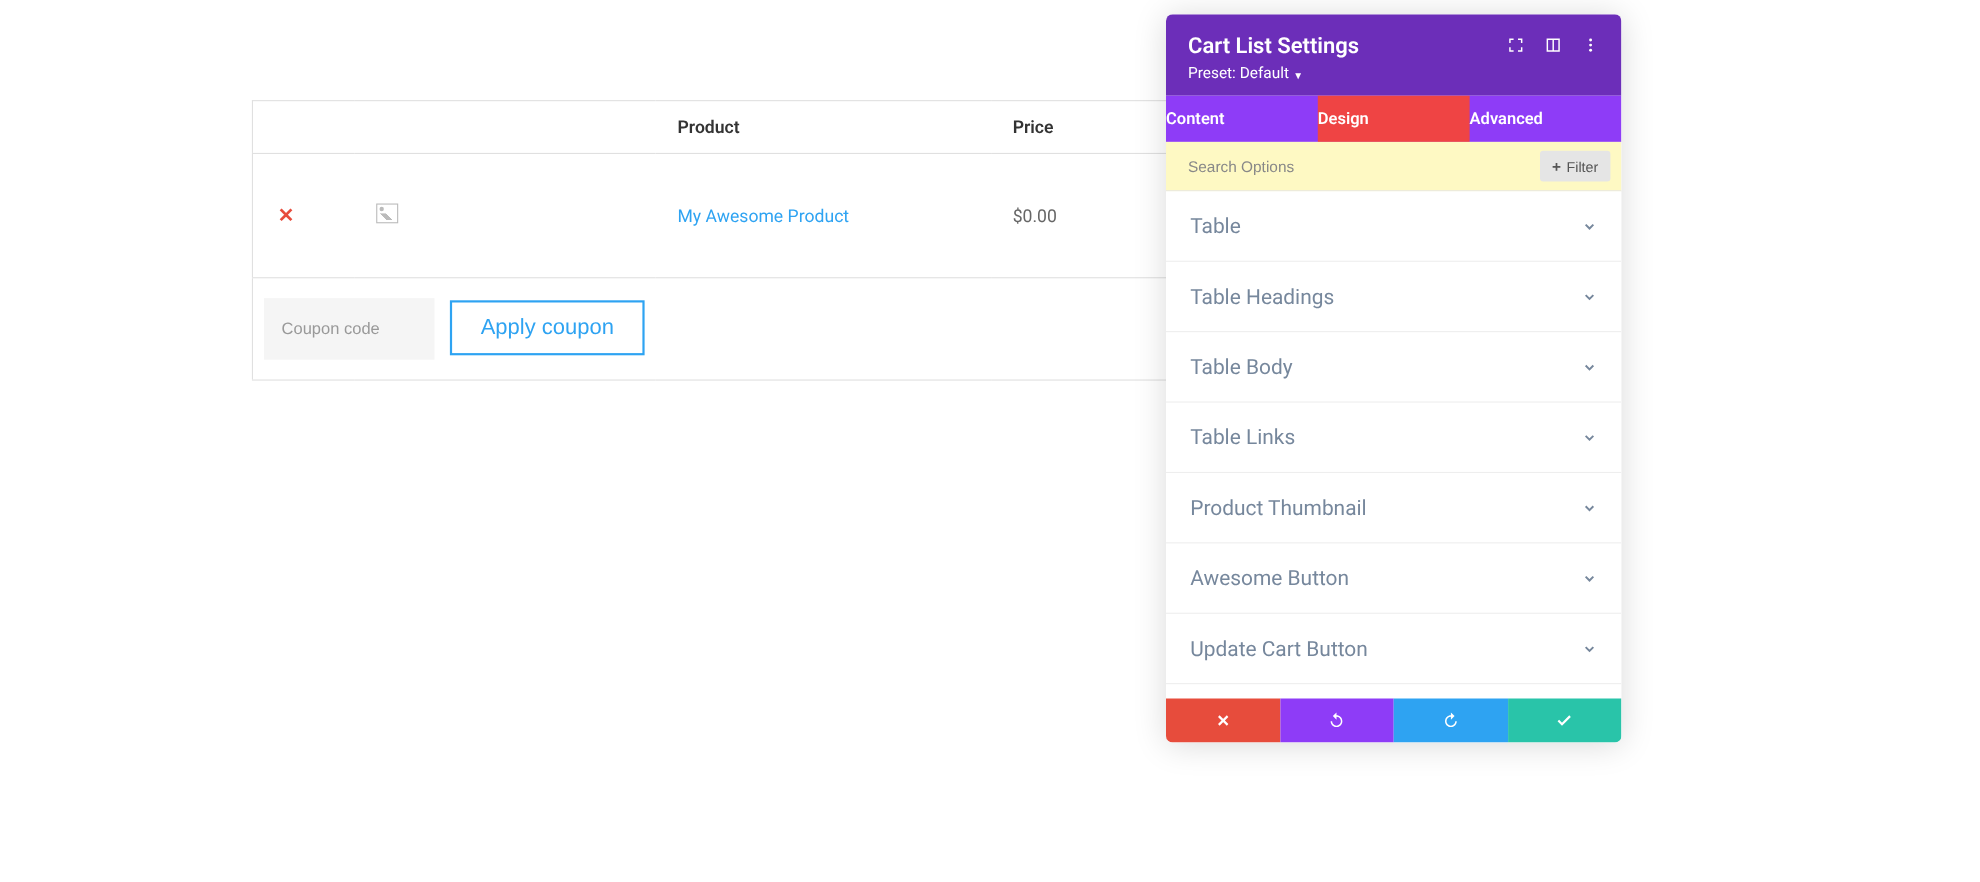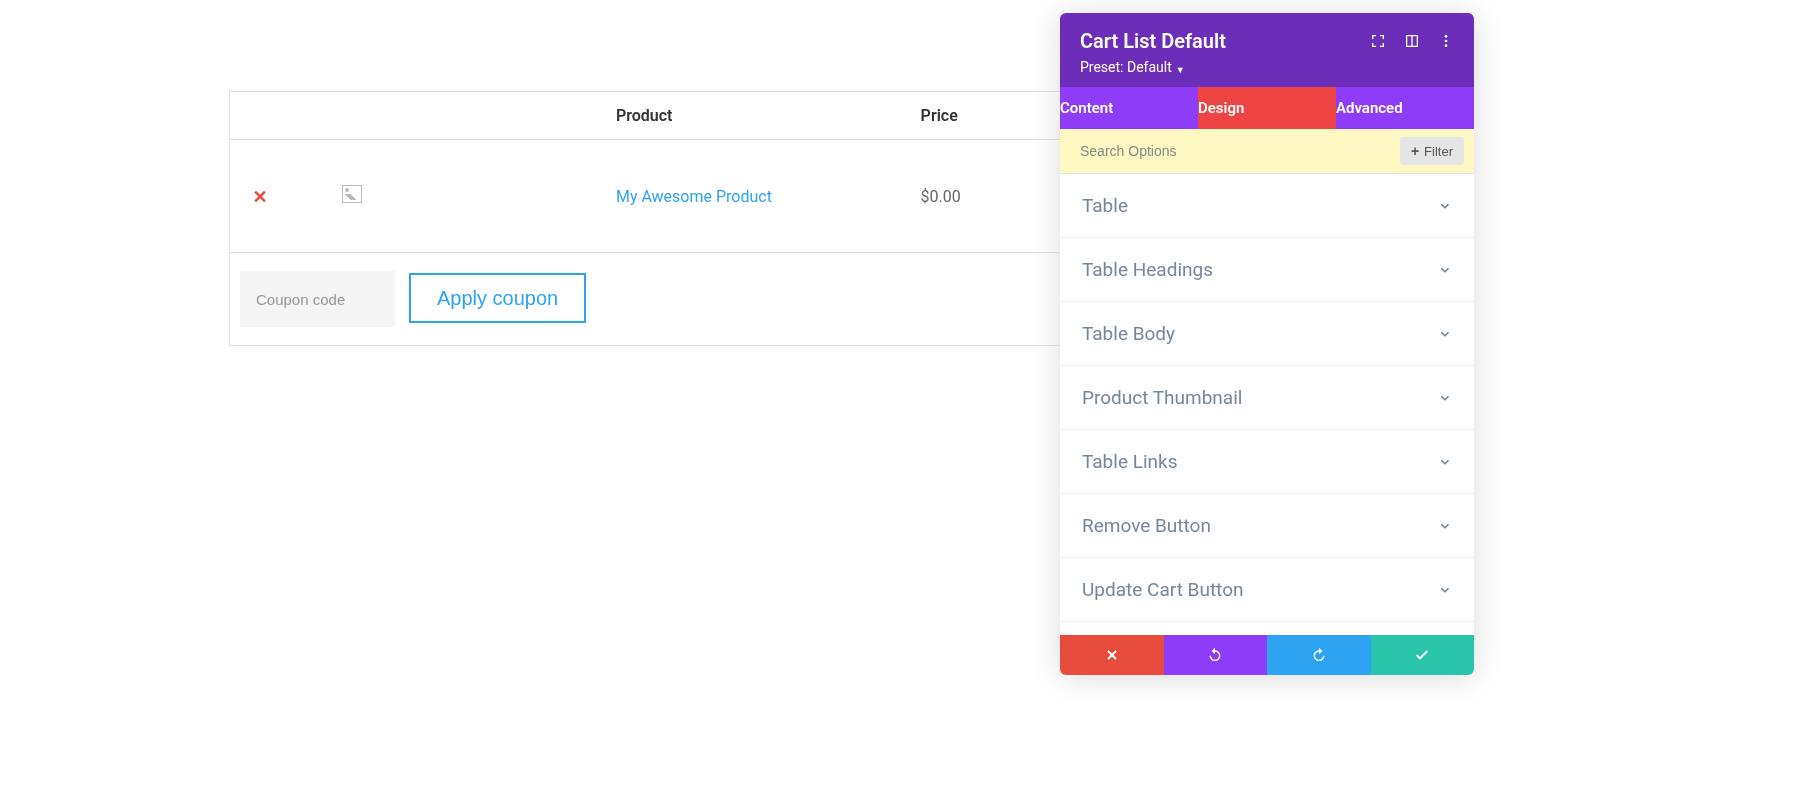--- a/index.html
+++ b/index.html
@@ -92,21 +92,21 @@
           <button class="apply-btn">Apply coupon</button>
         </td>
       </tr>
     </tbody>
   </table>
 </div>
 
 <div class="panel">
   <div class="panel-header">
     <div class="panel-title-row">
-      <div class="panel-title">Cart List Default</div>
+      <div class="panel-title">Cart List Settings</div>
       <div class="panel-icons">
         <svg class="panel-icon" viewBox="0 0 24 24">
             <path d="M3 3h6v2H5v4H3V3zm12 0h6v6h-2V5h-4V3zM3 15h2v4h4v2H3v-6zm16 0h2v6h-6v-2h4v-4z"></path>
           </svg>
         <svg class="panel-icon" viewBox="0 0 24 24">
             <path d="M3 3h18v18H3V3zm2 2v14h6V5H5zm8 0v14h6V5h-6z"></path>
           </svg>
         <svg class="panel-icon" viewBox="0 0 24 24">
             <circle cx="12" cy="5" r="2"></circle>
             <circle cx="12" cy="12" r="2"></circle>
@@ -147,33 +147,33 @@
           <polyline points="6 9 12 15 18 9"></polyline>
         </svg>
     </div>
     <div class="section-row">
       <span class="section-label">Table Body</span>
       <svg class="chevron" viewBox="0 0 24 24" fill="none" stroke="#76879c" stroke-width="3">
           <polyline points="6 9 12 15 18 9"></polyline>
         </svg>
     </div>
     <div class="section-row">
+      <span class="section-label">Table Links</span>
+      <svg class="chevron" viewBox="0 0 24 24" fill="none" stroke="#76879c" stroke-width="3">
+          <polyline points="6 9 12 15 18 9"></polyline>
+        </svg>
+    </div>
+    <div class="section-row">
       <span class="section-label">Product Thumbnail</span>
       <svg class="chevron" viewBox="0 0 24 24" fill="none" stroke="#76879c" stroke-width="3">
           <polyline points="6 9 12 15 18 9"></polyline>
         </svg>
     </div>
     <div class="section-row">
-      <span class="section-label">Table Links</span>
-      <svg class="chevron" viewBox="0 0 24 24" fill="none" stroke="#76879c" stroke-width="3">
-          <polyline points="6 9 12 15 18 9"></polyline>
-        </svg>
-    </div>
-    <div class="section-row">
-      <span class="section-label">Remove Button</span>
+      <span class="section-label">Awesome Button</span>
       <svg class="chevron" viewBox="0 0 24 24" fill="none" stroke="#76879c" stroke-width="3">
           <polyline points="6 9 12 15 18 9"></polyline>
         </svg>
     </div>
     <div class="section-row">
       <span class="section-label">Update Cart Button</span>
       <svg class="chevron" viewBox="0 0 24 24" fill="none" stroke="#76879c" stroke-width="3">
           <polyline points="6 9 12 15 18 9"></polyline>
         </svg>
     </div>

